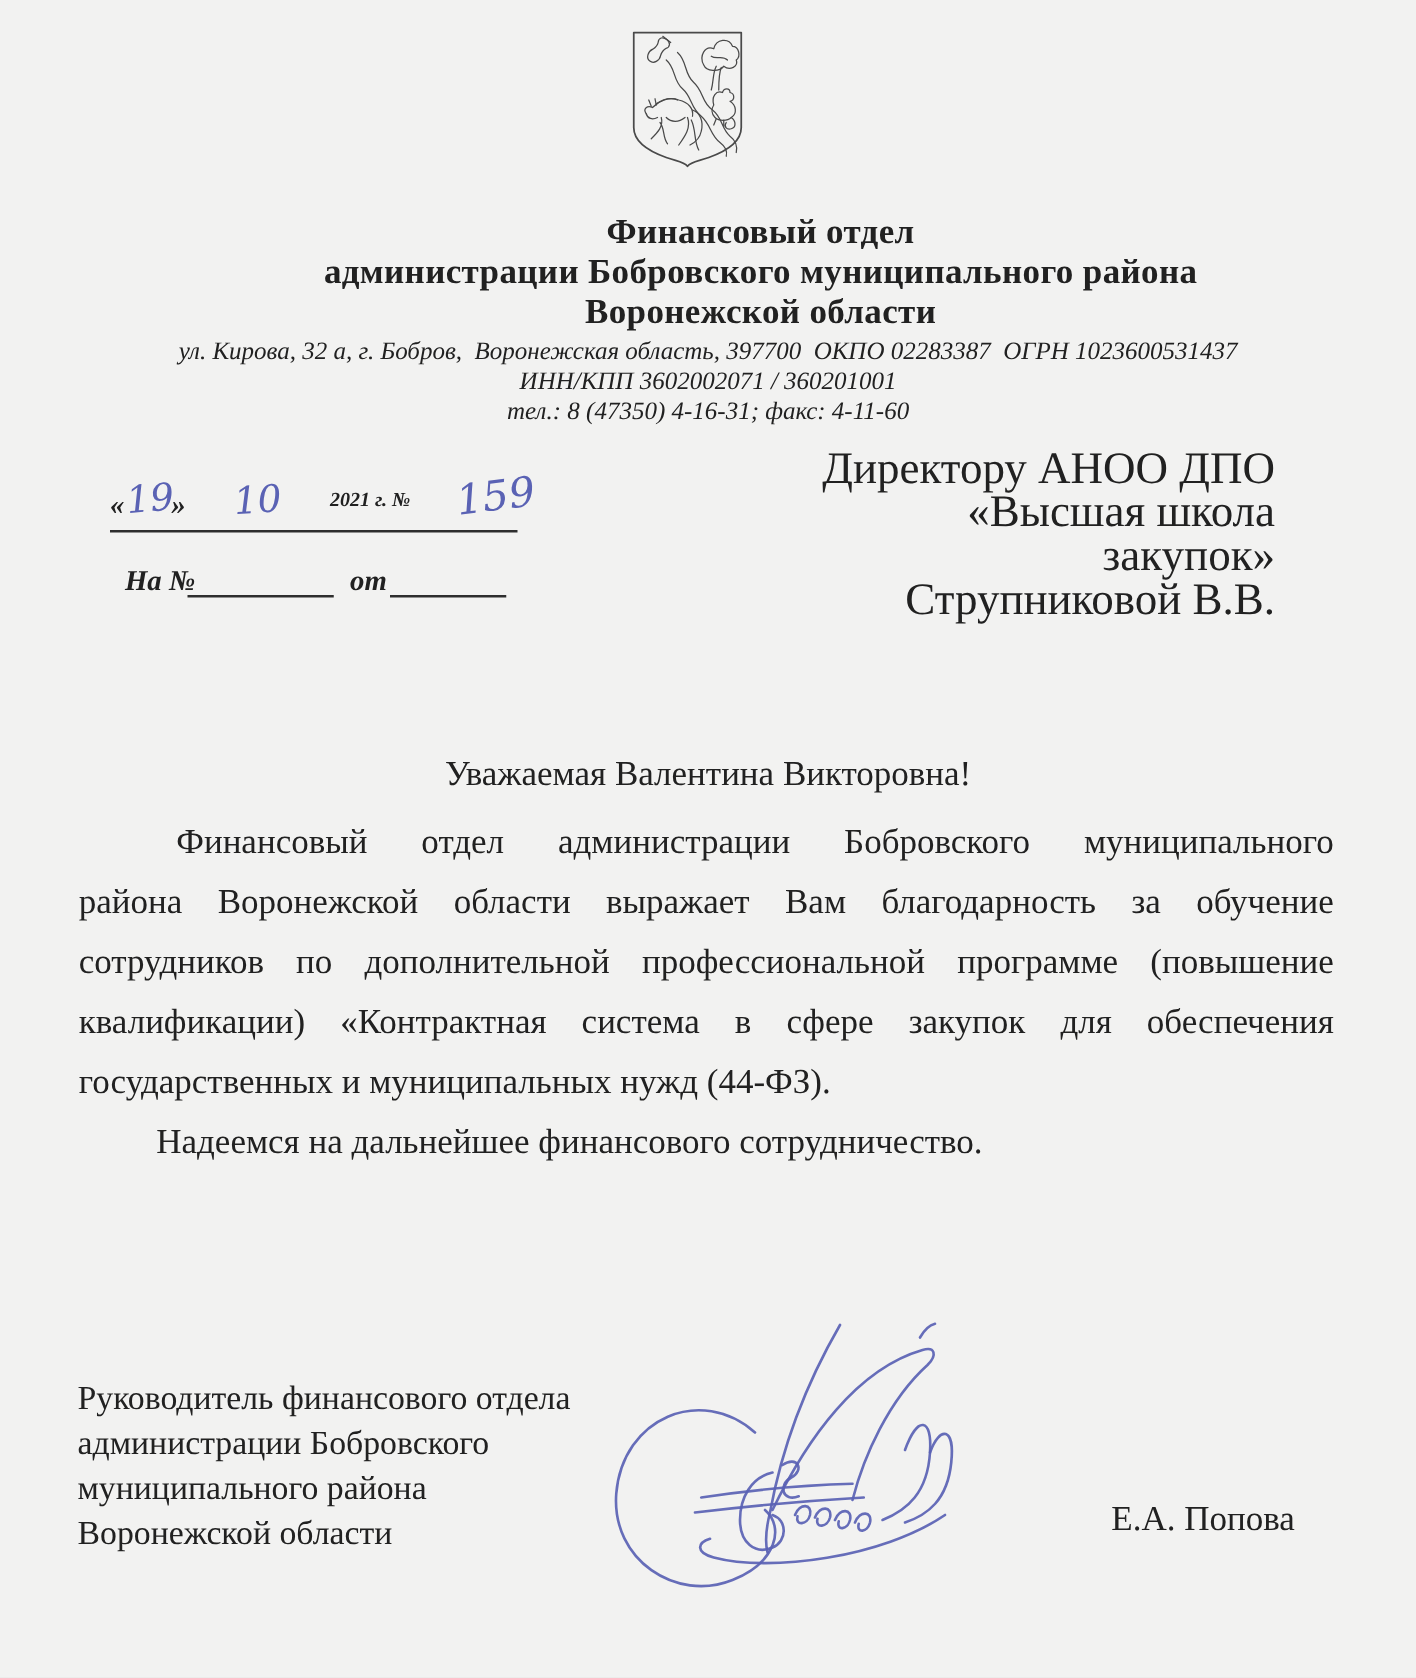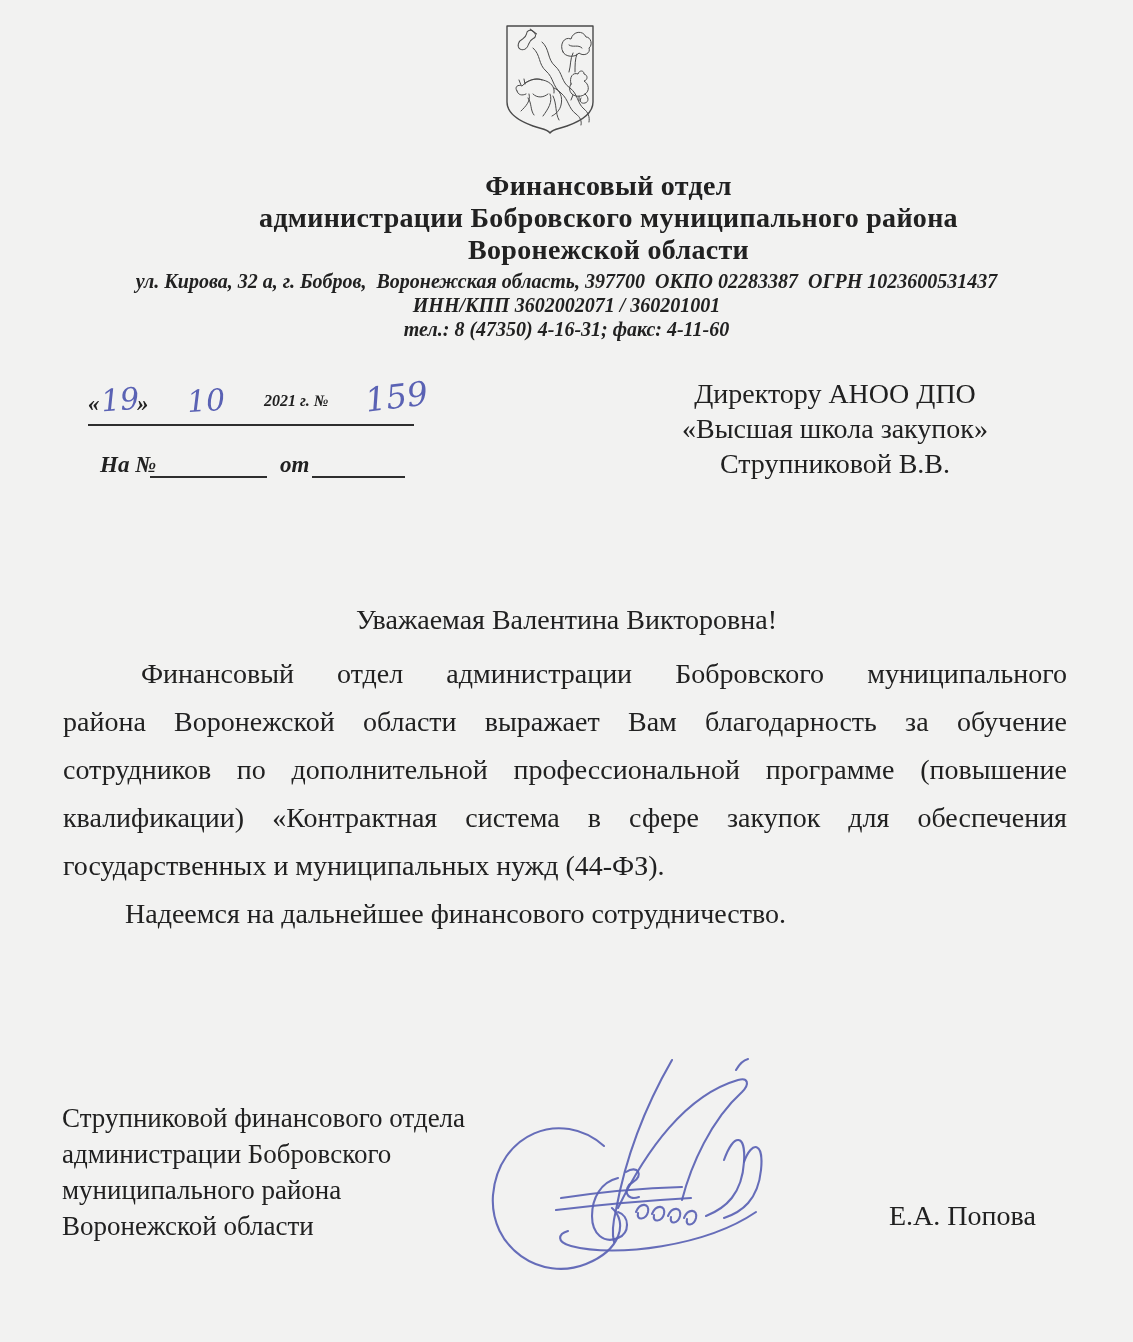--- a/index.html
+++ b/index.html
@@ -13,43 +13,43 @@
     overflow:hidden;
   }
   
   .emblem{position:absolute;left:505px;top:24px;width:90px;height:112px;}
   .emblem path,.emblem line{stroke:var(--emblem_stroke,#4a4a4a);fill:none;stroke-width:1.4;stroke-linecap:round;stroke-linejoin:round;}
   .emblem .thin{stroke-width:1;}
   
   .org{position:absolute;left:0;top:170px;width:100%;text-align:center;
        font-weight:bold;font-size:28px;line-height:32px;letter-spacing:.3px;padding-left:42px;}
   .addr{position:absolute;left:0;top:269px;width:100%;text-align:center;
-        font-weight:bold;font-style:italic;font-size:20px;line-height:24px;}
+        font-weight:normal;font-style:italic;font-size:20px;line-height:24px;}
   .addr div{white-space:pre;}
   
   .ref{position:absolute;left:88px;top:386px;width:340px;font-weight:bold;font-style:italic;}
   .date-row{position:relative;width:326px;height:38px;border-bottom:2px solid #2e2e2e;}
   .date-row .q{position:absolute;top:5px;font-size:23px;}
   .date-row .q1{left:0;}
   .date-row .q2{left:49px;}
   .date-row .lbl{position:absolute;left:176px;top:6px;font-size:16px;white-space:pre;}
   .hw{font-family:"DejaVu Serif",serif;font-style:italic;font-weight:normal;
       color:var(--pen,#5a62b4);}
   .date-row .day{position:absolute;left:13px;top:-4px;font-size:30px;transform:rotate(-5deg);}
   .date-row .month{position:absolute;left:99px;top:-3px;font-size:30px;transform:rotate(-4deg);}
   .date-row .num{position:absolute;left:277px;top:-9px;font-size:33px;transform:rotate(-7deg);}
   .na-row{position:relative;margin-top:24px;height:30px;font-size:23px;}
   .na-row .na{position:absolute;left:12px;top:2px;}
   .na-row .ot{position:absolute;left:192px;top:2px;}
   .uline{position:absolute;top:2px;height:24px;border-bottom:2px solid #2e2e2e;}
   .u1{left:62px;width:117px;}
   .u2{left:224px;width:93px;}
   
-  .recipient{position:absolute;left:650px;top:376px;width:370px;text-align:center;
-             font-size:28px;line-height:35px;}
+  .recipient{position:absolute;left:650px;top:357px;width:370px;text-align:right;
+             font-size:36px;line-height:35px;}
   
   .salutation{position:absolute;left:0;top:604px;width:100%;text-align:center;font-size:28px;}
   .body-text{position:absolute;left:63px;top:650px;width:1004px;font-size:28px;}
   .bline{height:48px;line-height:48px;white-space:nowrap;}
   .bline.j{white-space:normal;text-align:justify;text-align-last:justify;}
   .indent1{padding-left:78px;}
   .indent2{padding-left:62px;}
   
   .sig-title{position:absolute;left:62px;top:1100px;font-size:27px;line-height:36px;}
   .sig-name{position:absolute;left:889px;top:1200px;font-size:28px;}
@@ -129,21 +129,21 @@
   <div class="body-text">
     <div class="bline j indent1">Финансовый отдел администрации Бобровского муниципального</div>
     <div class="bline j">района Воронежской области выражает Вам благодарность за обучение</div>
     <div class="bline j">сотрудников по дополнительной профессиональной программе (повышение</div>
     <div class="bline j">квалификации) «Контрактная система в сфере закупок для обеспечения</div>
     <div class="bline">государственных и муниципальных нужд (44-ФЗ).</div>
     <div class="bline indent2">Надеемся на дальнейшее финансового сотрудничество.</div>
   </div>
 
   <div class="sig-title">
-    <div>Струпниковой финансового отдела</div>
+    <div>Руководитель финансового отдела</div>
     <div>администрации Бобровского</div>
     <div>муниципального района</div>
     <div>Воронежской области</div>
   </div>
 
   <svg class="signature" viewBox="0 0 290 240" aria-hidden="true">
     <path d="M118,96 C75,58 12,84 7,145 C3,198 55,232 100,214 C135,200 142,172 126,158"></path>
     <path d="M186,10 C160,55 140,105 130,160 C127,172 126,184 128,192"></path>
     <path d="M132,128 C115,132 106,148 106,166 C106,184 118,194 132,188 C144,183 144,166 132,162"></path>
     <path d="M132,158 C160,100 200,45 252,30 C262,27 264,34 256,42 C225,70 205,115 196,150"></path>

